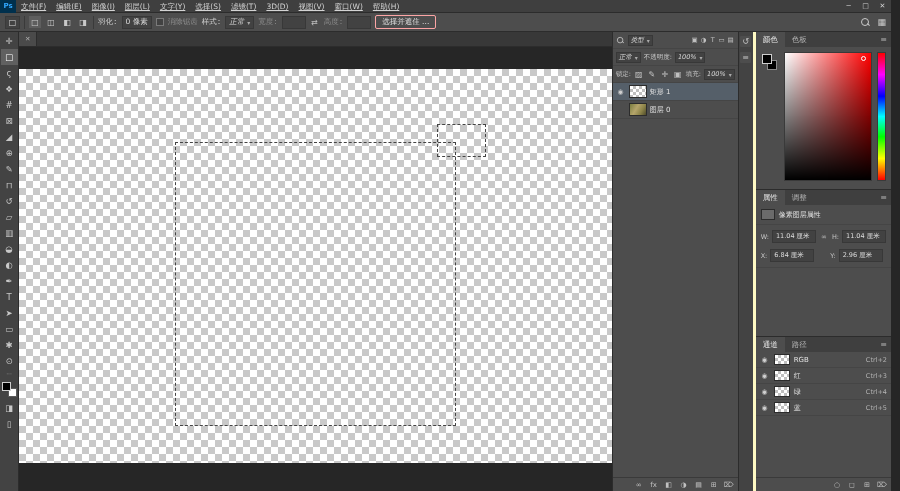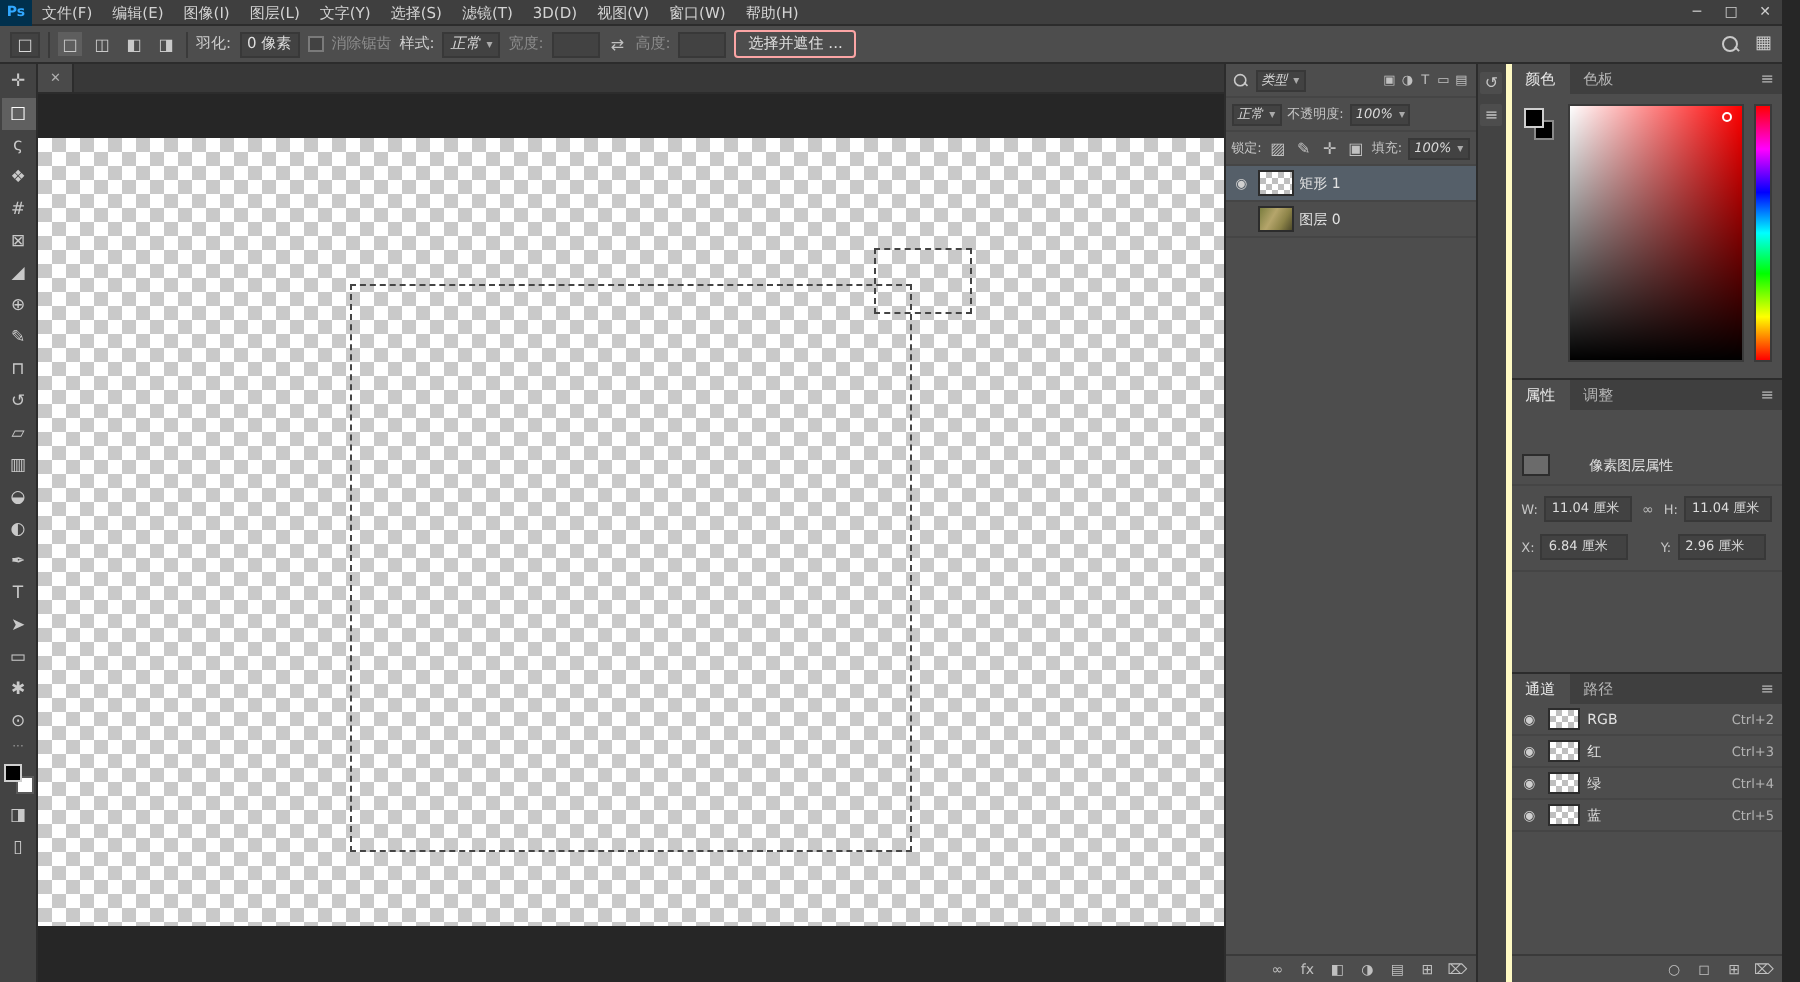--- a/index.html
+++ b/index.html
@@ -3,31 +3,31 @@
 <meta charset="utf-8">
 <style>
   * { margin:0; padding:0; box-sizing:border-box; font-family:"DejaVu Sans", sans-serif; }
   html,body { width:900px; height:491px; overflow:hidden; background:#262626; }
   .app { width:891px; height:491px; display:flex; flex-direction:column; font-size:8px; color:#d9d9d9; user-select:none; }
 
   
   .titlebar { height:13px; background:#3f3f3f; border-bottom:1px solid #2c2c2c; display:flex; align-items:center; flex:0 0 13px; }
   .ps-icon { width:16px; height:13px; background:#00304d; color:#31a8ff; font-size:7px; font-weight:bold; display:flex; align-items:center; justify-content:center; }
   .menus { display:flex; align-items:center; height:100%; }
-  .menu { padding:0 5px; font-size:7.5px; color:#d4d4d4; line-height:13px; cursor:default; }
+  .menu { padding:0 5px; font-size:7.5px; color:#d4d4d4; line-height:13px; cursor:default;text-decoration:underline; }
   .win-controls { margin-left:auto; display:flex; height:100%; }
   .win-btn { width:17px; text-align:center; font-size:7px; line-height:13px; color:#cfcfcf; }
 
   
   .optionsbar { height:19px; background:#4d4d4d; border-bottom:1px solid #2c2c2c; display:flex; align-items:center; gap:4px; padding:0 5px; flex:0 0 19px; }
   .opt-sep { width:1px; height:13px; background:#3a3a3a; }
   .tool-preview { width:15px; height:13px; border:1px solid #3a3a3a; background:#424242; display:flex; align-items:center; justify-content:center; font-size:8px; }
   .combine { width:12px; height:12px; display:flex; align-items:center; justify-content:center; font-size:8px; color:#c9c9c9; }
   .combine.active { background:#5e5e5e; }
-  .lbl { font-size:7.5px; color:#cfcfcf; white-space:nowrap; }
+  .lbl { font-size:7.5px; color:#cfcfcf; white-space:nowrap;font-family:Liberation Mono, monospace; }
   .lbl.dim { color:#8d8d8d; }
   .mini-input { background:#424242; border:1px solid #383838; height:13px; min-width:30px; padding:0 3px; display:inline-flex; align-items:center; font-size:7.5px; color:#ddd; white-space:nowrap; }
   .mini-input.short { min-width:24px; }
   .dd { background:#424242; border:1px solid #383838; height:13px; padding:0 3px; display:inline-flex; align-items:center; gap:3px; font-size:7.5px; white-space:nowrap; }
   .dd::after { content:"▾"; font-size:6px; color:#aaa; }
   .checkbox { width:8px; height:8px; border:1px solid #7a7a7a; background:#424242; display:inline-block; }
   .btn { border:1px solid #fca5a5; border-radius:2px; height:14px; padding:0 6px; display:inline-flex; align-items:center; font-size:7.5px; color:#e0e0e0; background:transparent; white-space:nowrap; }
   .opt-right { margin-left:auto; display:flex; align-items:center; gap:7px; }
   .mag-icon { position:relative; width:9px; height:9px; display:inline-block; }
   .mag-icon::before { content:""; position:absolute; left:0; top:0; width:6px; height:6px; border:1px solid #c9c9c9; border-radius:50%; }
@@ -101,21 +101,21 @@
   .fgbg-mini { position:relative; width:18px; flex:0 0 18px; }
   .fgbg-mini .fg { position:absolute; left:1px; top:2px; width:10px; height:10px; background:#000; border:1px solid #cfcfcf; z-index:2; }
   .fgbg-mini .bg { position:absolute; left:6px; top:8px; width:10px; height:10px; background:#000; border:1px solid #8a8a8a; }
   .sat-box { flex:1; position:relative; border:1px solid #3a3a3a;
     background:linear-gradient(to bottom, rgba(0,0,0,0), #000), linear-gradient(to right, #fff, #f00); }
   .picker-dot { position:absolute; top:3px; right:5px; width:5px; height:5px; border:1px solid #fff; border-radius:50%; }
   .hue-bar { flex:0 0 9px; border:1px solid #3a3a3a;
     background:linear-gradient(to bottom,#f00 0%,#f0f 17%,#00f 34%,#0ff 50%,#0f0 66%,#ff0 83%,#f00 100%); }
 
   .properties-panel { flex:0 0 147px; display:flex; flex-direction:column; border-bottom:1px solid #2c2c2c; }
-  .prop-header { display:flex; align-items:center; gap:20px; padding:4px 5px; border-bottom:1px solid #454545;margin-top:18px; }
+  .prop-header { display:flex; align-items:center; gap:4px; padding:4px 5px; border-bottom:1px solid #454545; }
   .prop-thumb { width:14px; height:11px; border:1px solid #2c2c2c; background:#6b6b6b; }
   .prop-title { font-size:7px; color:#e0e0e0; }
   .prop-grid { padding:5px 5px; display:flex; flex-direction:column; gap:6px; border-bottom:1px solid #454545; }
   .prop-row { display:flex; align-items:center; gap:3px; }
   .prop-field { background:#424242; border:1px solid #383838; height:13px; min-width:44px; padding:0 3px; display:inline-flex; align-items:center; font-size:6.5px; color:#ddd; white-space:nowrap; }
   .link-col { width:10px; text-align:center; font-size:7px; color:#bdbdbd; }
 
   .channels-panel { flex:1; display:flex; flex-direction:column; min-height:0; }
   .channel-row { display:flex; align-items:center; gap:4px; padding:0 4px; height:16px; border-bottom:1px solid #454545; flex:0 0 16px; }
   .channel-name { font-size:7px; color:#e2e2e2; }

